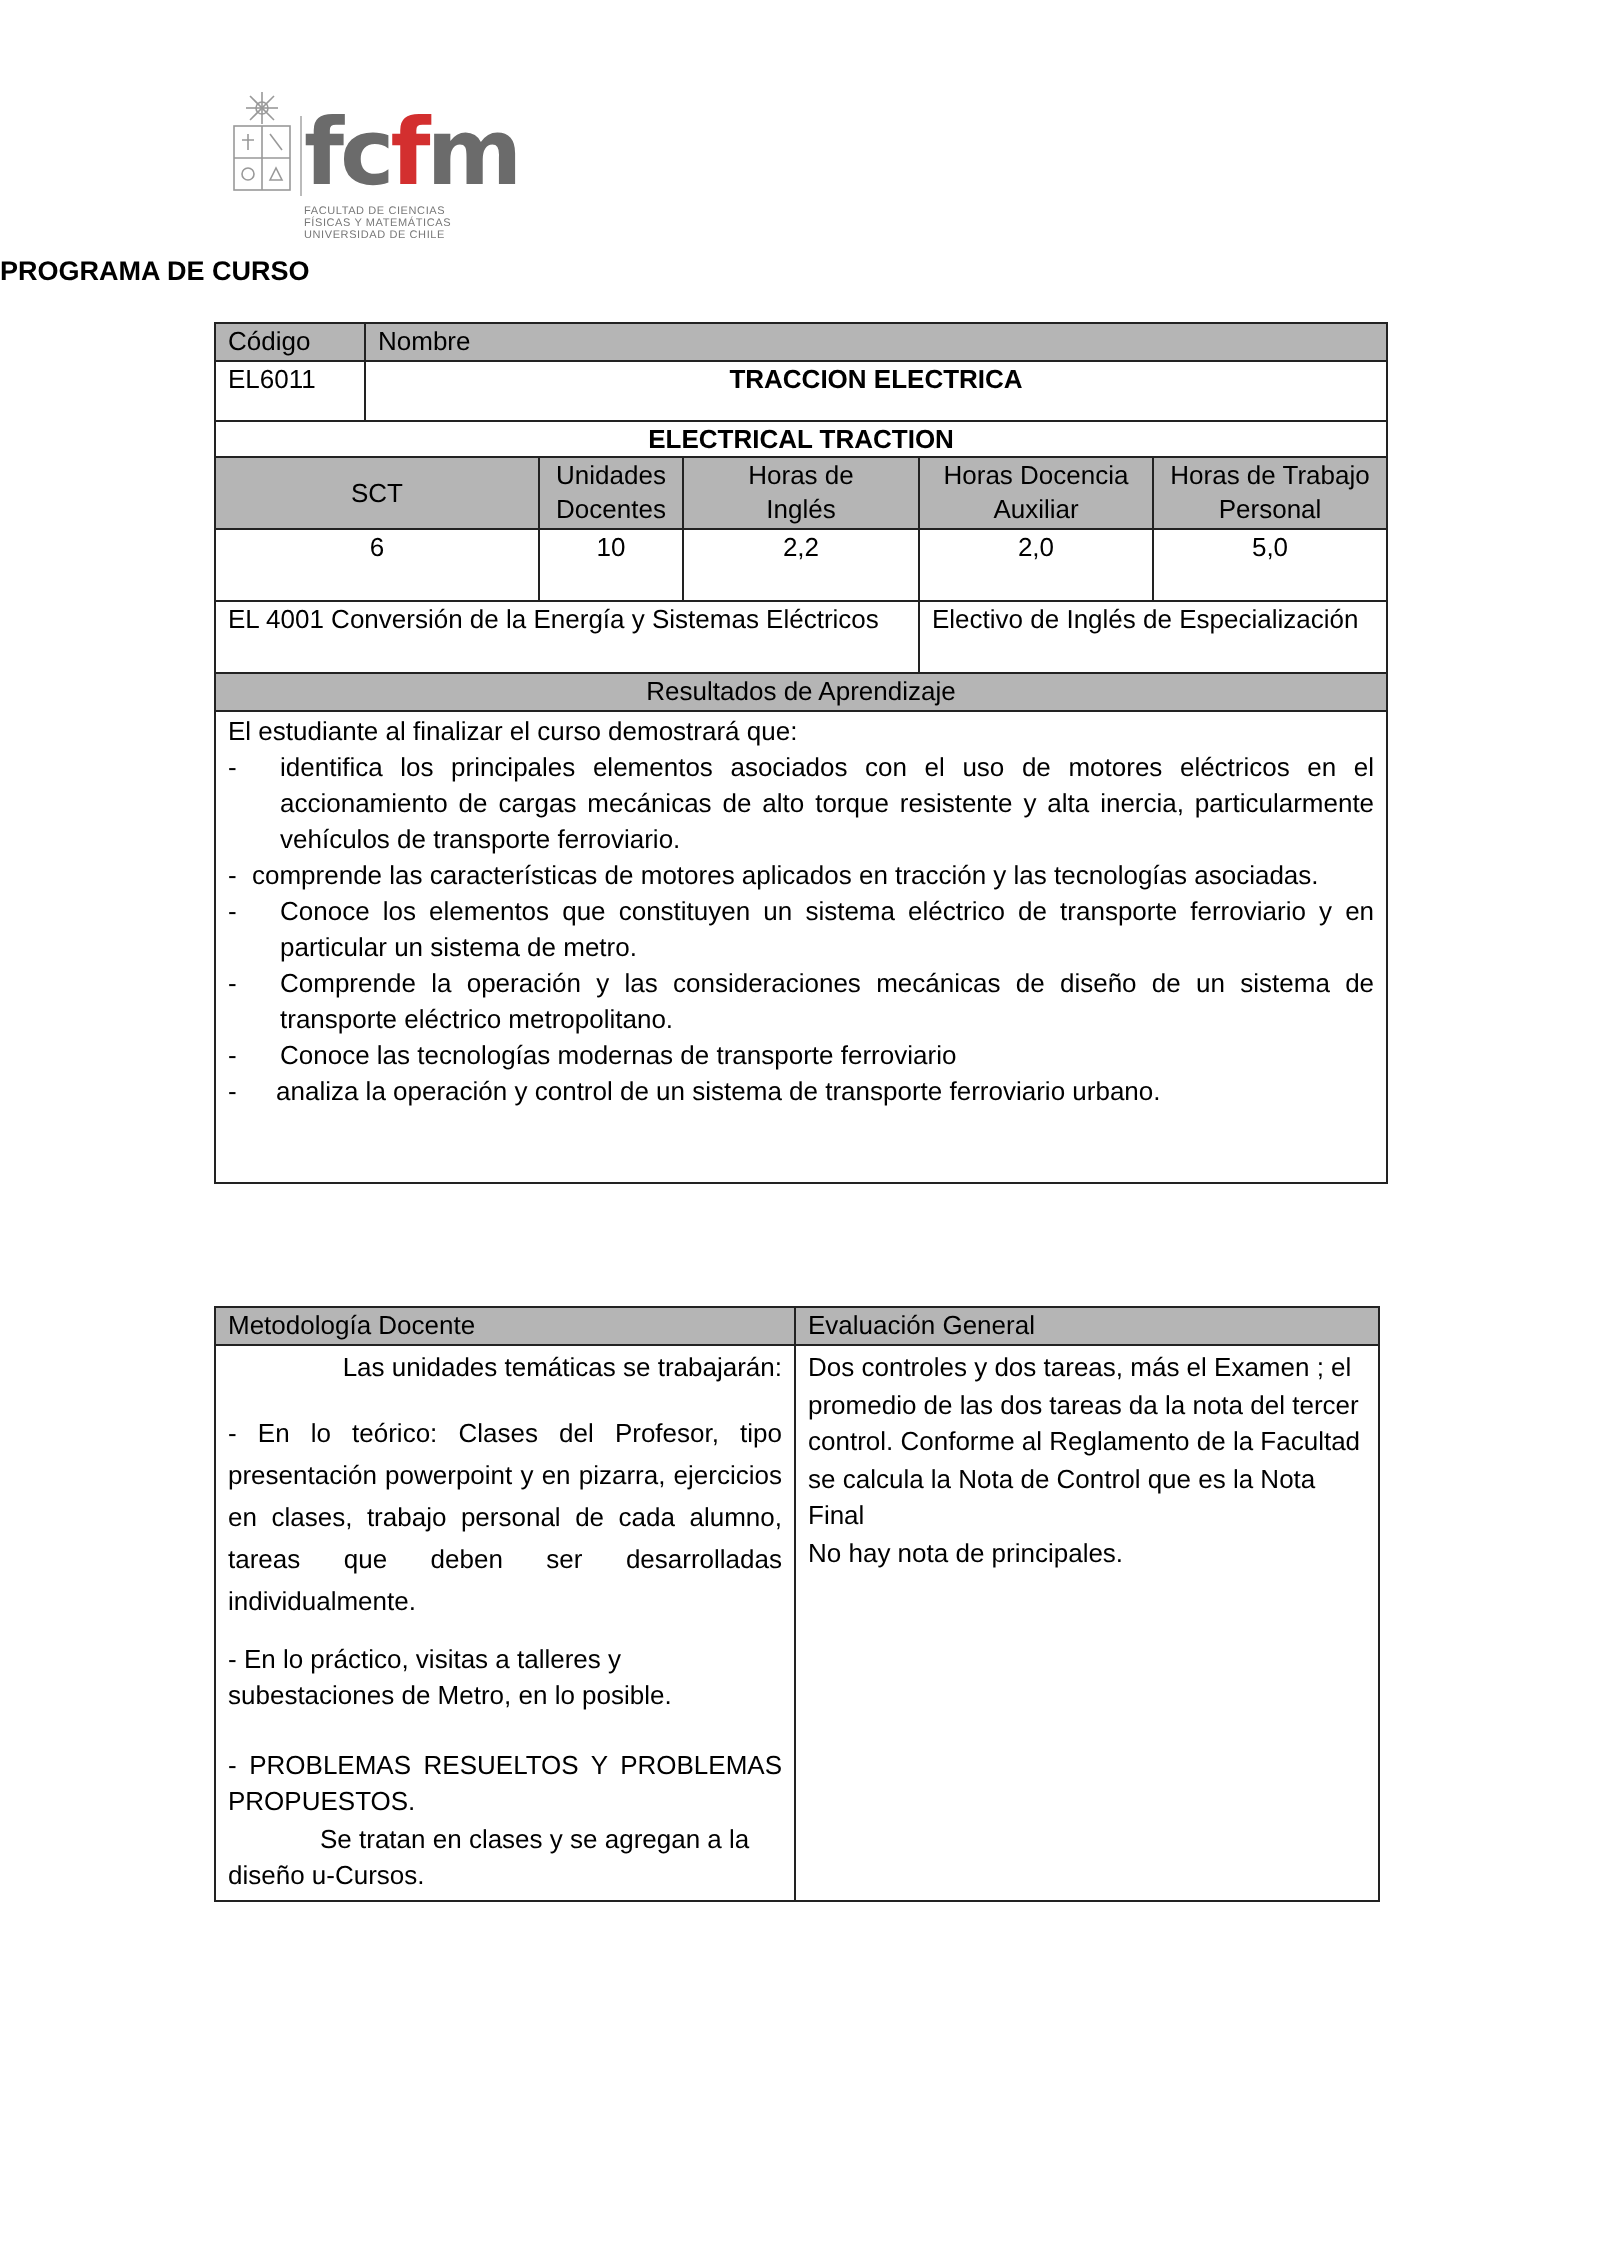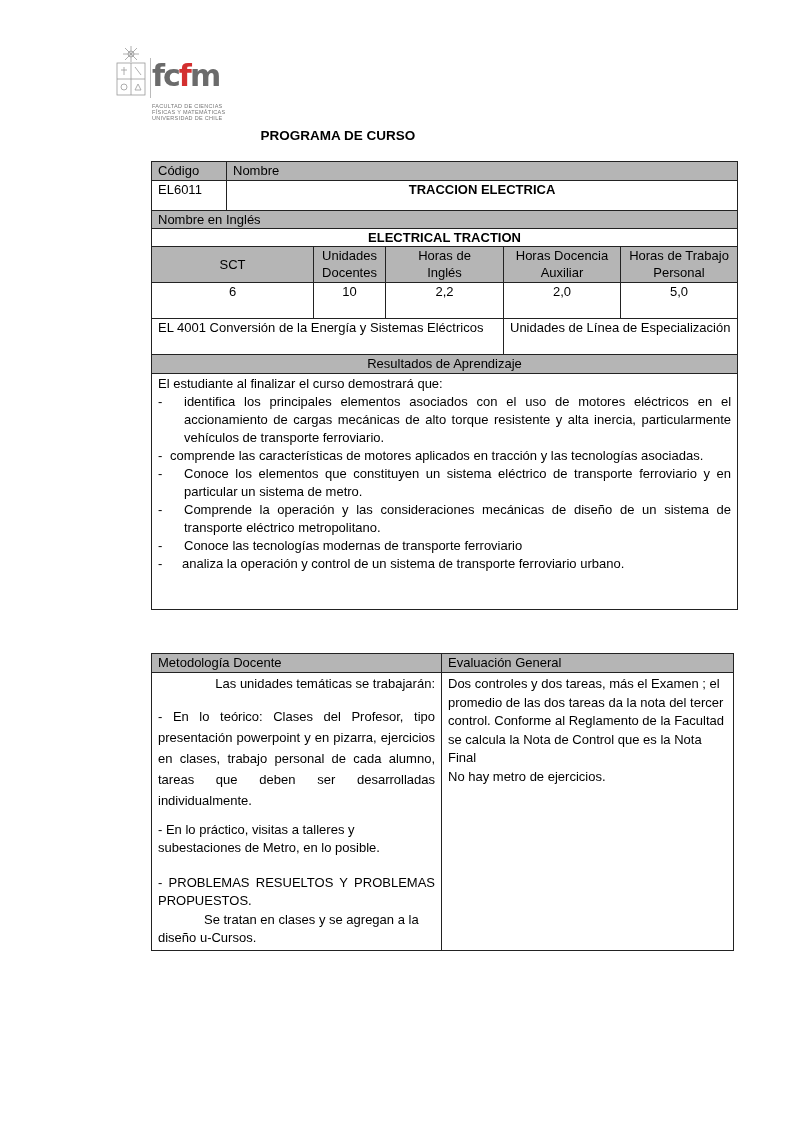--- a/index.html
+++ b/index.html
@@ -13,36 +13,36 @@
     }
     .logo {
       position: absolute; left: 112px; top: 46px; width: 130px; height: 80px;
     }
     .logo .crest {
       position: absolute; left: 2px; top: 0; width: 34px; height: 52px;
     }
     .logo .wordmark {
       position: absolute; left: 38px; top: 10px;
       font-family: "DejaVu Sans", sans-serif; font-weight: bold;
-      font-size: 30px; letter-spacing: -2px; color: #6b6b6b; line-height: 40px;
+      font-size: 46px; letter-spacing: -2px; color: #6b6b6b; line-height: 40px;
     }
     .logo .wordmark .f2 { color: #d32f2f; }
     .logo .vline {
       position: absolute; left: 38px; top: 12px; width: 1px; height: 40px; background: #bbb;
     }
     .logo .sub {
       position: absolute; left: 40px; top: 57px;
       font-size: 5.5px; line-height: 6px; color: #777; letter-spacing: 0.3px;
       white-space: nowrap;
     }
     .page-title {
       position: absolute; left: 0; width: 676px; top: 128px;
-      text-align: center; font-weight: bold; font-size: 13.5px;
+      text-align: left; font-weight: bold; font-size: 13.5px;
     }
-    table { border-collapse: collapse; position: absolute; table-layout: fixed; margin-left: 44px; }
+    table { border-collapse: collapse; position: absolute; table-layout: fixed; }
     td { border: 1.5px solid #222; padding: 0 6px; vertical-align: top; font-size: 13px; line-height: 17px; }
     .hdr { background: #b5b5b5; }
     .c { text-align: center; }
     .b { font-weight: bold; }
     .j { text-align: justify; }
     #t1 { left: 107px; top: 161px; width: 586px; }
     #t2 { left: 107px; top: 653px; width: 582px; border-radius: 21px; }
     ul.outcomes { list-style: none; }
     ul.outcomes li { position: relative; padding-left: 26px; text-align: justify; line-height: 18px; }
     ul.outcomes li .dash { position: absolute; left: 0; top: 0; }
@@ -91,42 +91,39 @@
   <tbody>
       <tr style="height:19px">
     <td class="hdr">Código</td>
     <td class="hdr" colspan="5">Nombre</td>
   </tr>
   <tr style="height:30px">
     <td>EL6011</td>
     <td class="c b" colspan="5">TRACCION ELECTRICA</td>
   </tr>
   <tr style="height:18px">
-    <td class="hdr" colspan="6">Nombre en Inglés</td>
-  </tr>
-  <tr style="height:18px">
     <td class="c b" colspan="6">ELECTRICAL TRACTION</td>
   </tr>
   <tr style="height:36px">
     <td class="hdr c" colspan="2" style="vertical-align:middle">SCT</td>
     <td class="hdr c" style="padding:0 2px">Unidades Docentes</td>
     <td class="hdr c" style="padding:0 20px">Horas de Inglés</td>
     <td class="hdr c" style="padding:0 4px">Horas Docencia Auxiliar</td>
     <td class="hdr c" style="padding:0 2px">Horas de Trabajo Personal</td>
   </tr>
   <tr style="height:36px">
     <td class="c" colspan="2">6</td>
     <td class="c">10</td>
     <td class="c">2,2</td>
     <td class="c">2,0</td>
     <td class="c">5,0</td>
   </tr>
   <tr style="height:36px">
     <td colspan="4">EL 4001 Conversión de la Energía y Sistemas Eléctricos</td>
-    <td colspan="2">Unidades de Línea de Especialización</td>
+    <td colspan="2">Electivo de Inglés de Especialización</td>
   </tr>
   <tr style="height:19px">
     <td class="hdr c" colspan="6">Resultados de Aprendizaje</td>
   </tr>
   <tr style="height:236px">
     <td colspan="6" style="padding:1px 6px">
       <div style="line-height:18px">El estudiante al finalizar el curso demostrará que:</div>
       <ul class="outcomes">
         <li><span class="dash">-</span><span>identifica los principales elementos asociados con el uso de motores eléctricos en el accionamiento de cargas mecánicas de alto torque resistente y alta inercia, particularmente vehículos de transporte ferroviario.</span></li>
         <li style="padding-left:12px"><span class="dash">-</span><span>comprende las características de motores aplicados en tracción y las tecnologías asociadas.</span></li>
@@ -157,17 +154,17 @@
       <div class="para j" style="line-height:21px">- En lo teórico: Clases del Profesor, tipo presentación powerpoint y en pizarra, ejercicios en clases, trabajo personal de cada alumno, tareas que deben ser desarrolladas individualmente.</div>
       <div style="height:10px"></div>
       <div class="para">- En lo práctico, visitas a talleres y subestaciones de Metro, en lo posible.</div>
       <div style="height:16px"></div>
       <div class="para j" style="text-align-last:left">- PROBLEMAS RESUELTOS Y PROBLEMAS PROPUESTOS.</div>
       <div class="para" style="padding-left:46px">Se tratan en clases y se agregan a la</div>
       <div class="para">diseño u-Cursos.</div>
     </td>
     <td style="padding:2px 6px">
       <div class="para">Dos controles y dos tareas, más el Examen ; el promedio de las dos tareas da la nota del tercer control. Conforme al Reglamento de la Facultad se calcula la Nota de Control que es la Nota Final</div>
-      <div class="para">No hay metro de ejercicios.</div>
+      <div class="para">No hay nota de principales.</div>
     </td>
   </tr>
 </tbody>
   </table>
 
 </body></html>

